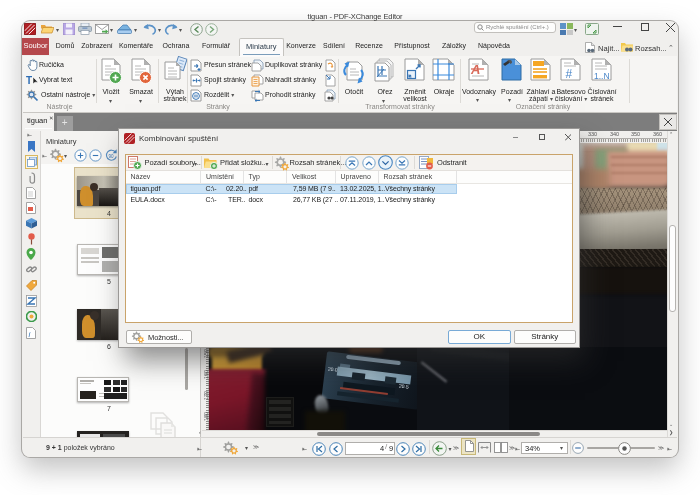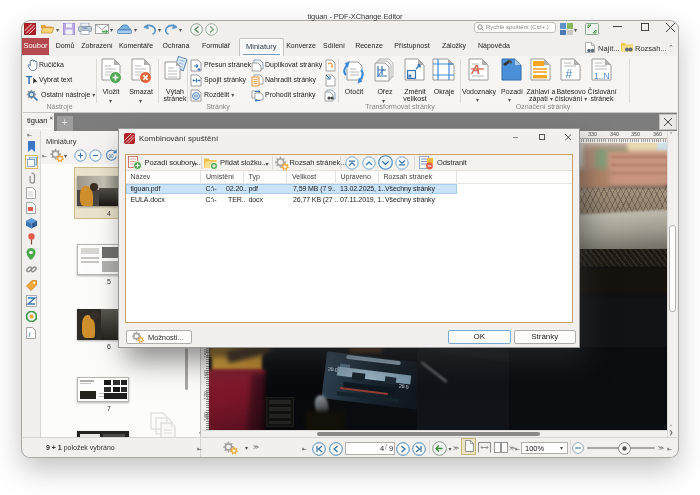--- a/index.html
+++ b/index.html
@@ -673,21 +673,21 @@
     <path d="M.5 10.5 v-10 h12 v10" fill="none" stroke="#8a8a8a" stroke-width="1"></path>
     <path d="M3 5.5 h7 M3 5.5 l1.5-1.5 M3 5.5 l1.5 1.5 M10 5.5 l-1.5-1.5 M10 5.5 l-1.5 1.5" stroke="#8a8a8a" stroke-width=".9" fill="none"></path>
   </svg>
 <svg class="abs" style="left:493.5px;top:442px" width="14" height="11">
     <rect x="0.5" y="0.5" width="6" height="10" fill="#fff" stroke="#8a8a8a" stroke-width=".9"></rect>
     <rect x="7.5" y="0.5" width="6" height="10" fill="#fff" stroke="#8a8a8a" stroke-width=".9"></rect>
   </svg>
 <div class="abs" style="left:509px;top:444px;font-size:6px;color:#555">≫</div>
 <div class="abs" style="left:515px;top:445px;font-size:6px;color:#555">⇤</div>
 <div class="abs" style="left:521px;top:441.5px;width:47px;height:12.5px;background:#fff;border:1px solid #b0aeab;"></div>
-<div class="abs" style="left:525px;top:443.5px;font-size:7.5px;color:#222">100%</div>
+<div class="abs" style="left:525px;top:443.5px;font-size:7.5px;color:#222">34%</div>
 <div class="abs caret" style="left:560px;top:444px">▾</div>
 <div class="sep" style="left:570px;top:440px;height:14px"></div>
 <svg class="abs" style="left:572px;top:442px" width="12" height="12">
     <circle cx="6" cy="6" r="5.4" fill="#fdfdfd" stroke="#9aa8b4" stroke-width="1"></circle>
     <path d="M3.2 6 h5.6" stroke="#4a7ab0" stroke-width="1.2"></path>
   </svg>
 <div class="abs" style="left:587px;top:447px;width:68px;height:1.5px;background:#a8a6a3;border-radius:1px;"></div>
 <svg class="abs" style="left:618px;top:441.5px" width="13" height="13">
     <circle cx="6.5" cy="6.5" r="5.9" fill="#fdfdfd" stroke="#8a8885" stroke-width="1"></circle>
     <circle cx="6.5" cy="6.5" r="2.2" fill="#555"></circle>

